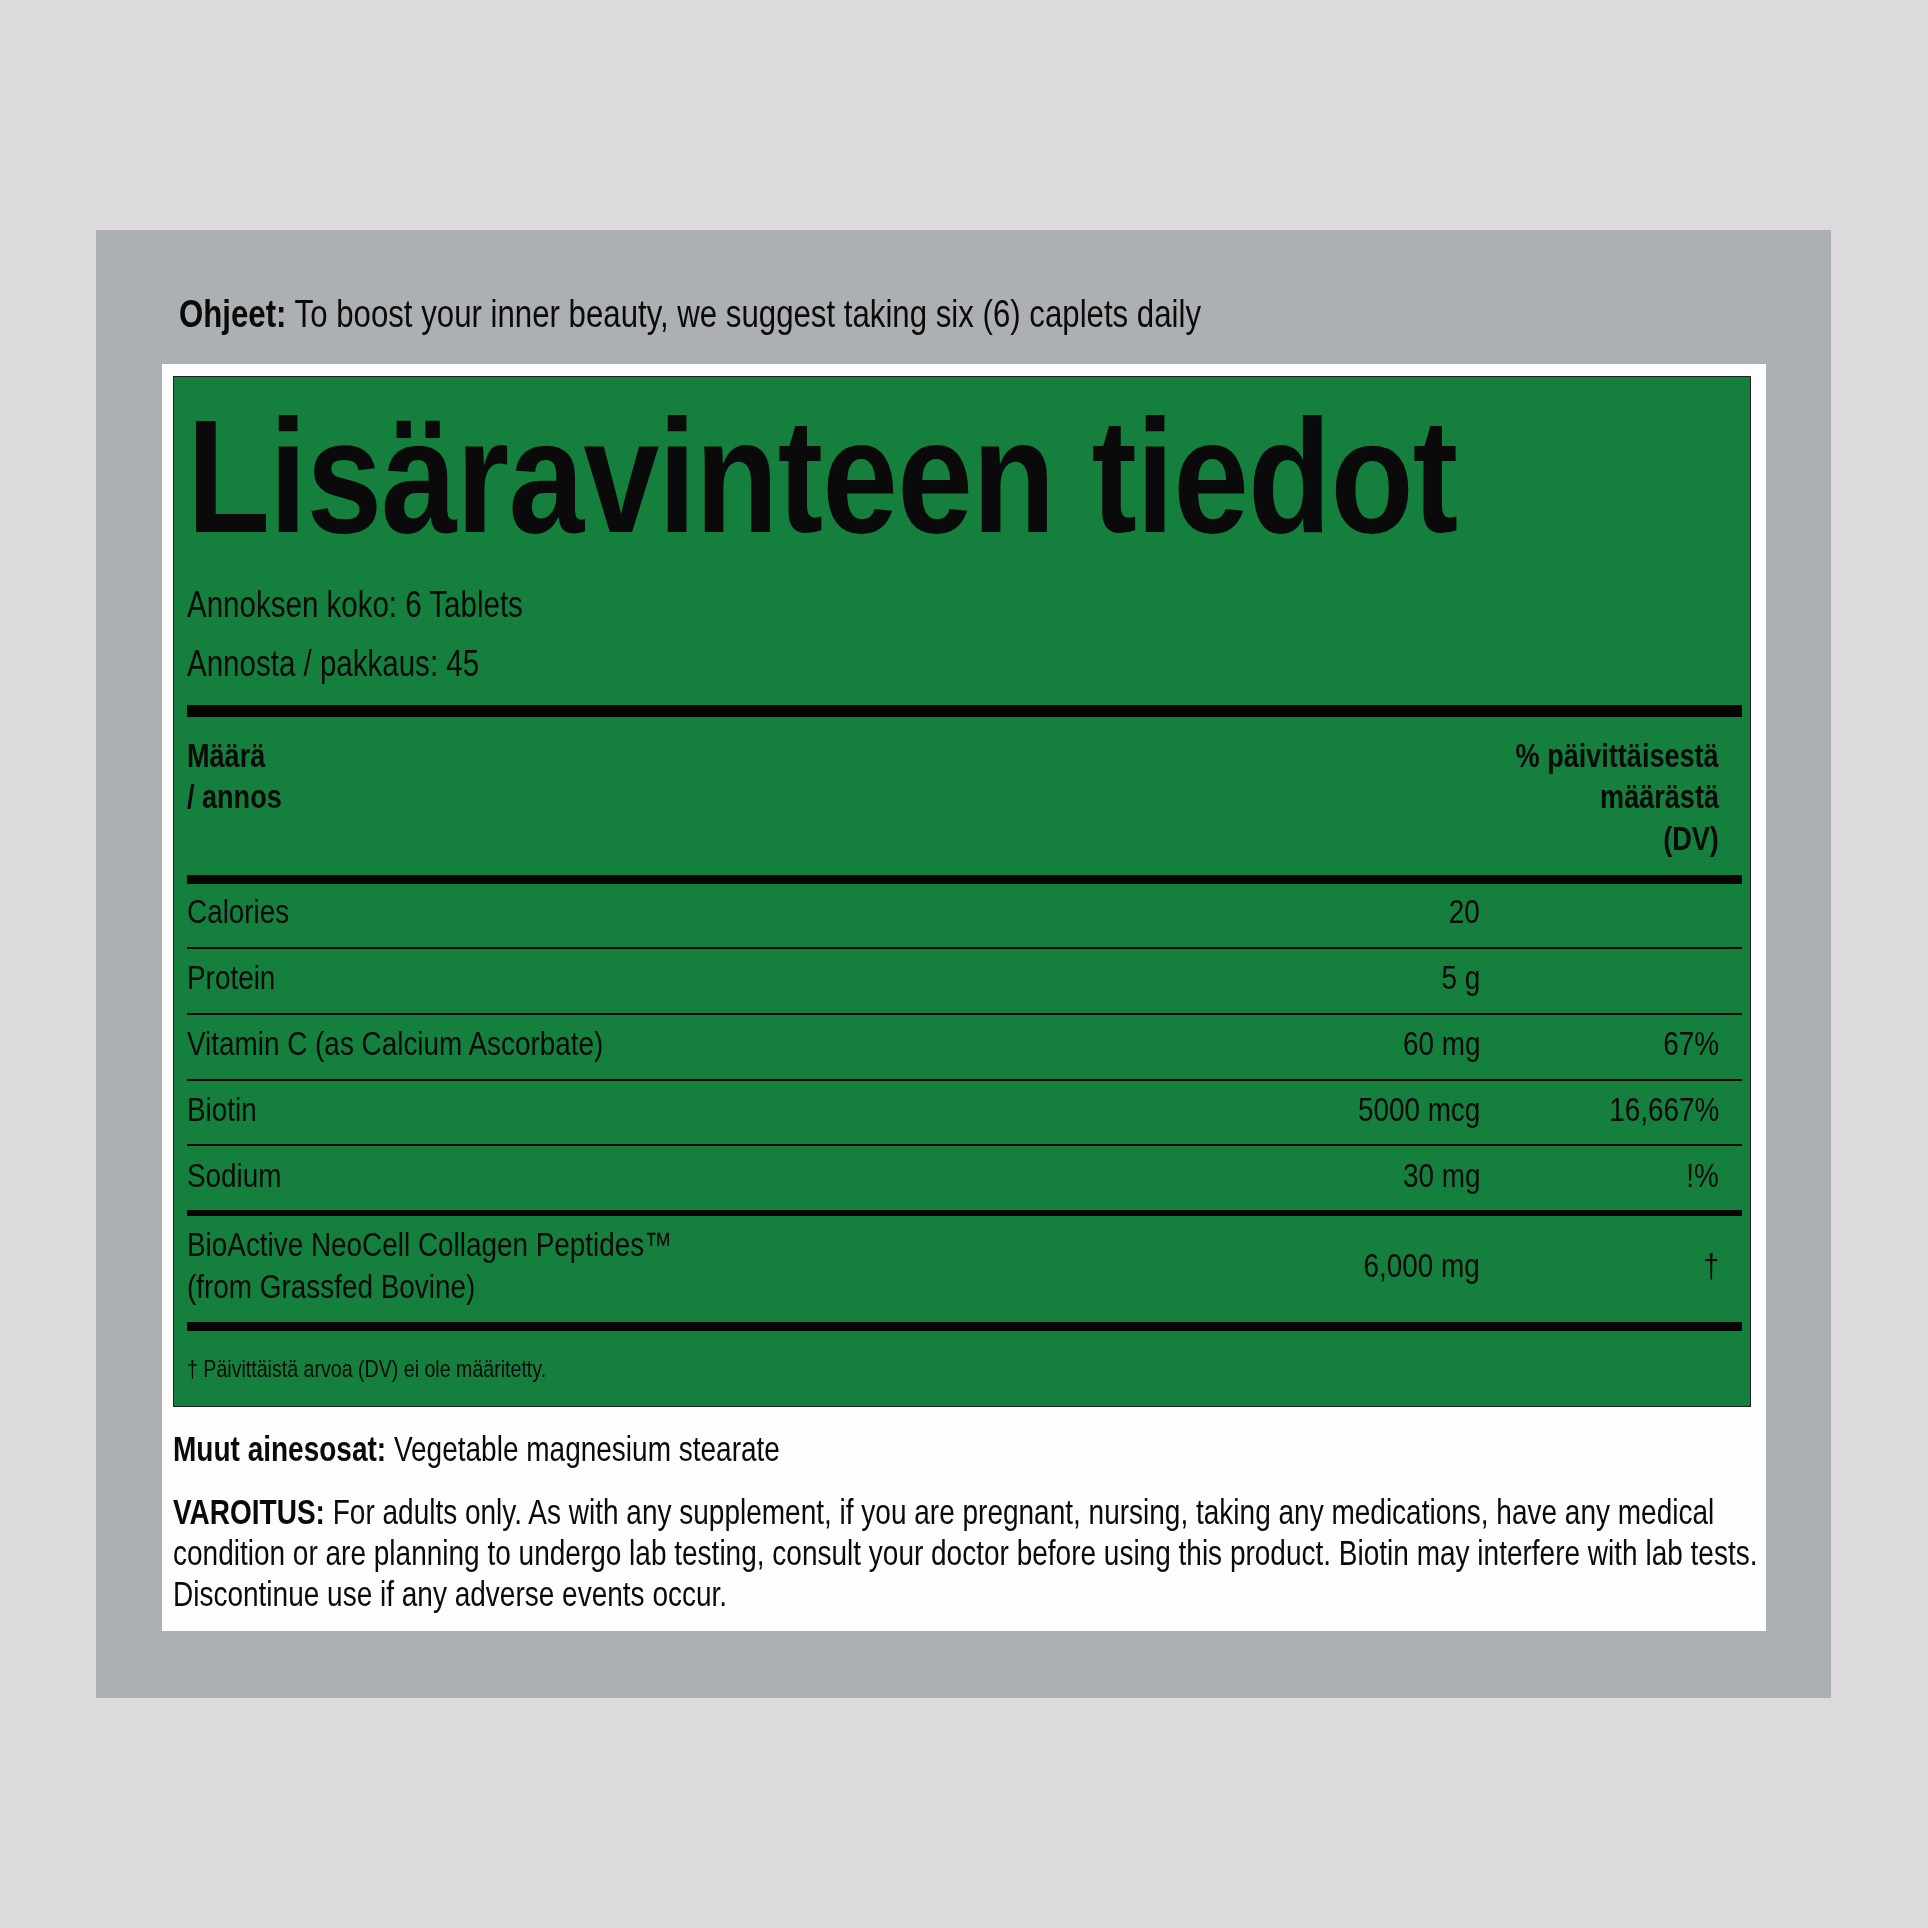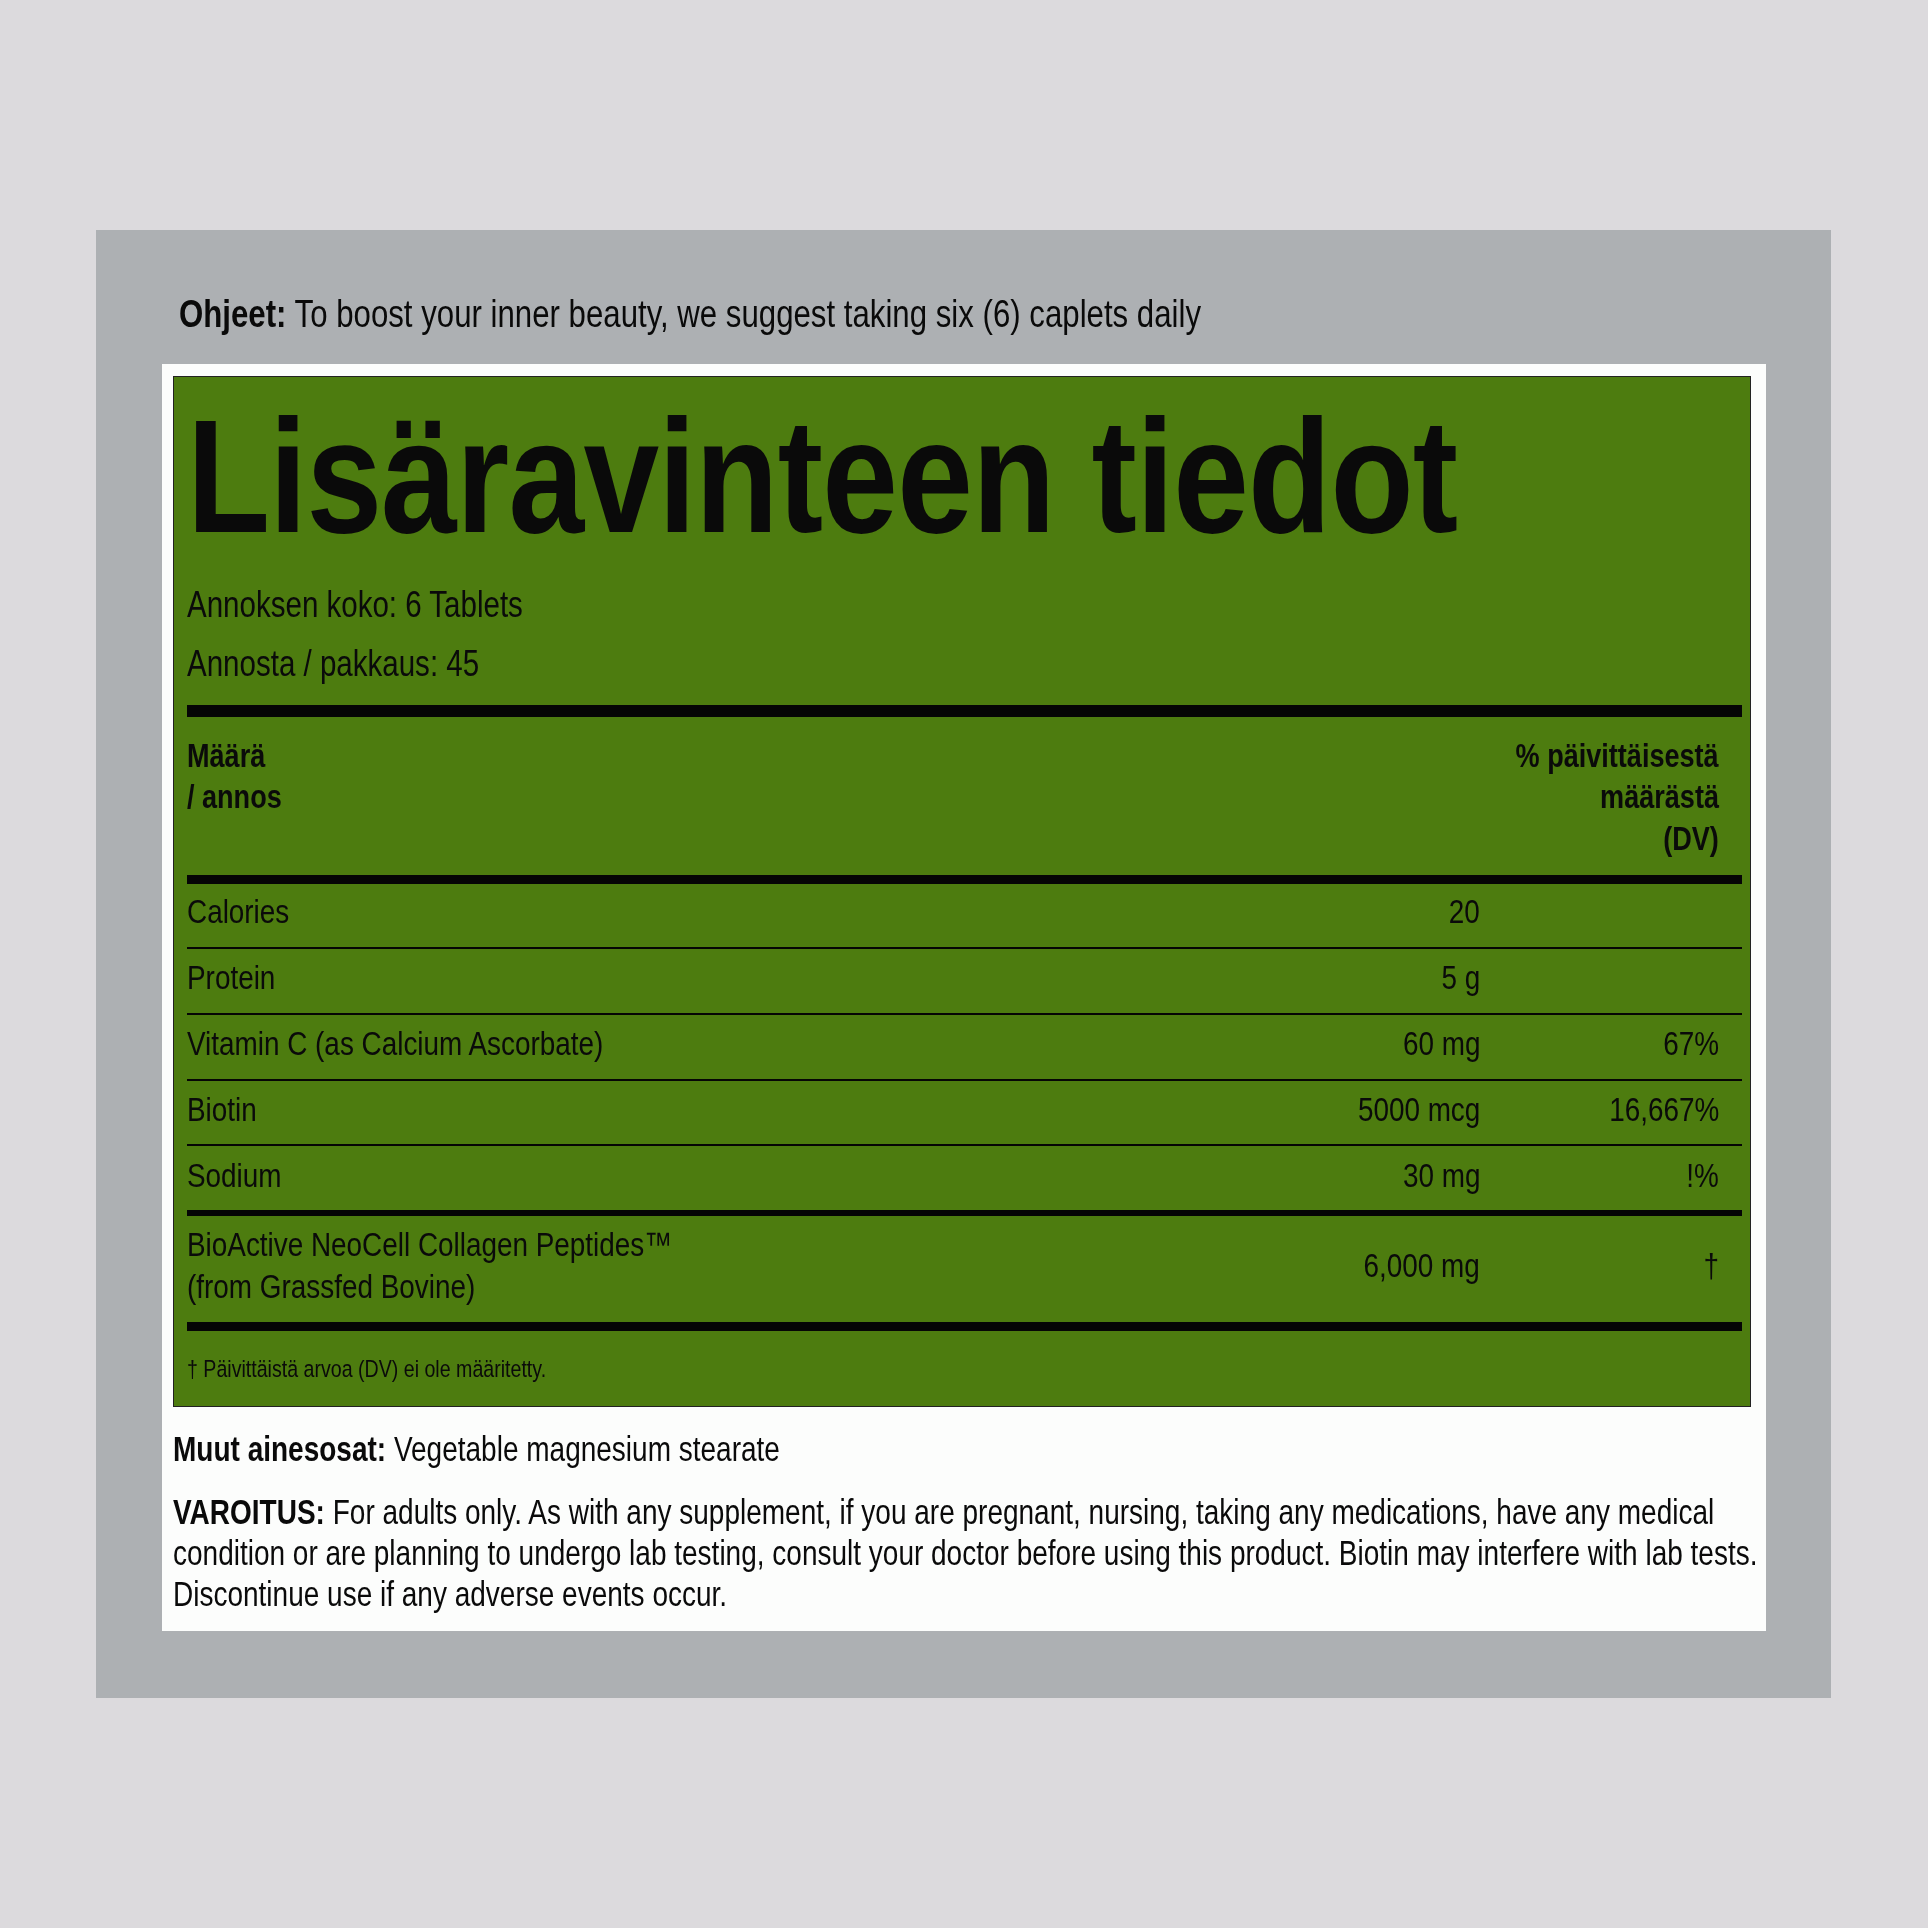--- a/index.html
+++ b/index.html
@@ -18,21 +18,21 @@
     white-space:nowrap; transform:scaleX(0.80); transform-origin:0 0;
   }
   #directions b { font-weight:700; }
   #white-panel {
     position:absolute; left:162px; top:364px; width:1604px; height:1267px;
     background:#fcfdfc;
   }
   #facts-box {
     position:absolute; left:173px; top:376px; width:1576px; height:1029px;
     border:1.9px solid #222;
-    background:#4d7c0f;
+    background:#15803d;
   }
   .abs { position:absolute; }
   #title {
     left:13px; top:9.4px; font-size:162px; font-weight:700; line-height:179px;
     white-space:nowrap; transform:scaleX(0.84); transform-origin:0 0; letter-spacing:-0.9px;
   }
   .serv {
     left:13px; font-size:36px; line-height:43px; white-space:nowrap;
     transform:scaleX(0.82); transform-origin:0 0;
   }

